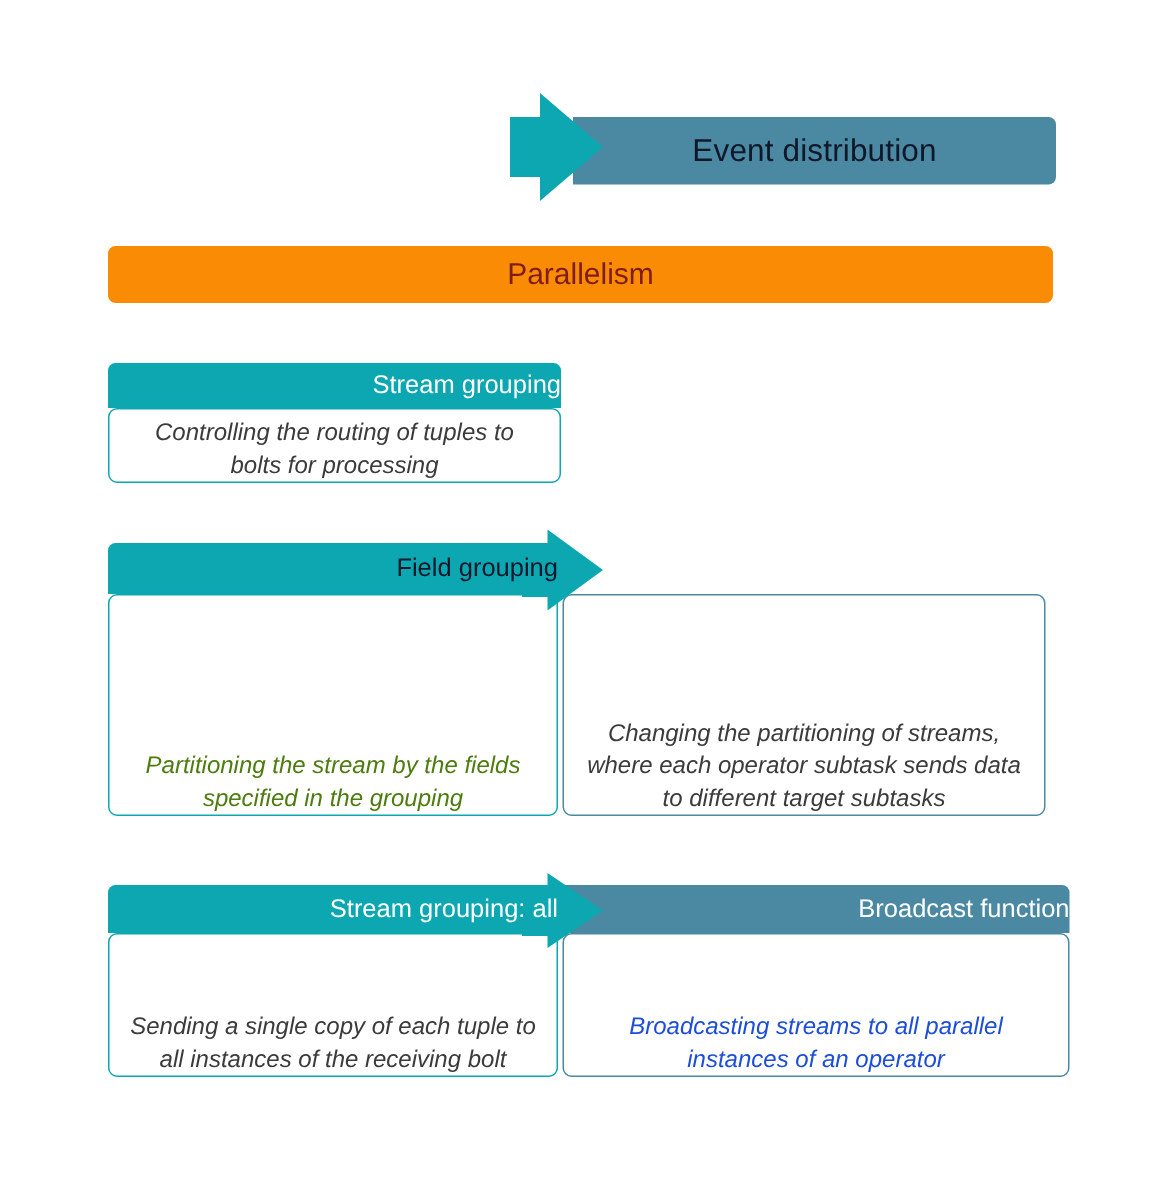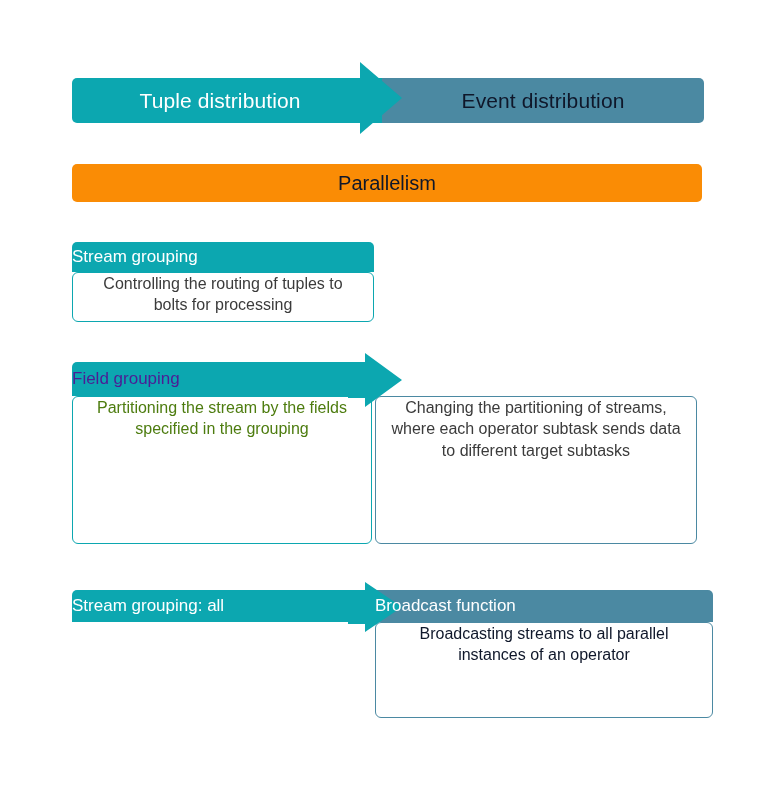--- a/index.html
+++ b/index.html
@@ -68,42 +68,43 @@
     display: flex; align-items: center; justify-content: center;
   }
   .parallel-bar .lbl {
     color: #ffffff;
     font-size: 20px;
     white-space: nowrap;
   }
 
   
   .card-head {
-    display: flex; align-items: center; justify-content: flex-start;
+    display: flex; align-items: center; justify-content: flex-end;
     border-radius: 5px 5px 0 0;
     position: absolute;
     box-sizing: border-box;
   }
   .card-head.teal   { background: var(--teal); }
   .card-head.steel  { background: var(--steel); }
   .card-head .lbl {
     color: #ffffff;
     font-size: 17px;
     white-space: nowrap;
     position: relative;
     z-index: 4;
   }
 
   .card-body {
     position: absolute;
     box-sizing: border-box;
     background: #ffffff;
     border-radius: 6px;
-    display: flex; align-items: flex-start; justify-content: center;
+    display: flex; align-items: flex-end; justify-content: center;
     text-align: center;
+    font-style: italic;
   }
   .card-body.teal  { border: 1.4px solid var(--teal); }
   .card-body.steel { border: 1.4px solid var(--steel); }
   .card-body .txt {
     color: #3b3b3b;
     font-size: 16px;
     line-height: 1.34;
     padding: 0 12px;
   }
 
@@ -131,47 +132,44 @@
   .s5-head-r { left: 375px; top: 590px; width: 338px; height: 32px; border-radius: 0 5px 0 0; }
   .s5-body-l { left: 72px;  top: 622px; width: 300px; height: 96px; }
   .s5-body-r { left: 375px; top: 622px; width: 338px; height: 96px; }
   .s5-arrow  { left: 348px; top: 582px; width: 54px; height: 50px; }
 </style>
 </head>
 <body style="background: rgb(255, 255, 255);">
 
 <div class="canvas">
 
-  <div class="abs titlebar-left">
-    <span class="lbl" style="color: rgb(255, 255, 255);">Tuple distribution</span>
-  </div>
 
   <div class="abs titlebar-right">
     <span class="lbl" style="color: #0f172a;">Event distribution</span>
   </div>
 
   <div class="abs arrow-head-big">
     <svg width="62" height="72" viewBox="0 0 62 72" xmlns="http://www.w3.org/2000/svg">
       <path d="M0 16 L20 16 L20 0 L62 36 L20 72 L20 56 L0 56 Z" fill="#0ca7b0"></path>
     </svg>
   </div>
 
   <div class="abs parallel-bar">
-    <span class="lbl" style="color: #0f172a;">Parallelism</span>
+    <span class="lbl" style="color: #7f1d1d;">Parallelism</span>
   </div>
 
   <div class="card-head teal s3-head">
     <span class="lbl" style="color: rgb(255, 255, 255);">Stream grouping</span>
   </div>
   <div class="card-body teal s3-body">
     <span class="txt" style="color: rgb(59, 59, 59);">Controlling the routing of tuples to bolts for processing</span>
   </div>
 
   <div class="card-head teal s4-head-l">
-    <span class="lbl" style="color: #4c1d95;">Field grouping</span>
+    <span class="lbl" style="color: #0f172a;">Field grouping</span>
   </div>
   <div class="arrow-head-sm s4-arrow">
     <svg width="54" height="54" viewBox="0 0 54 54" xmlns="http://www.w3.org/2000/svg">
       <path d="M0 9 L17 9 L17 0 L54 27 L17 54 L17 45 L0 45 Z" fill="#0ca7b0"></path>
     </svg>
   </div>
   <div class="card-body teal s4-body-l">
     <span class="txt" style="color: #4d7c0f;">Partitioning the stream by the fields specified in the grouping</span>
   </div>
   <div class="card-body steel s4-body-r">
@@ -182,17 +180,20 @@
     <span class="lbl" style="color: rgb(255, 255, 255);">Broadcast function</span>
   </div>
   <div class="card-head teal s5-head-l">
     <span class="lbl" style="color: rgb(255, 255, 255);">Stream grouping: all</span>
   </div>
   <div class="arrow-head-sm s5-arrow">
     <svg width="54" height="50" viewBox="0 0 54 50" xmlns="http://www.w3.org/2000/svg">
       <path d="M0 8 L17 8 L17 0 L54 25 L17 50 L17 42 L0 42 Z" fill="#0ca7b0"></path>
     </svg>
   </div>
+  <div class="card-body teal s5-body-l">
+    <span class="txt" style="color: rgb(59, 59, 59);">Sending a single copy of each tuple to all instances of the receiving bolt</span>
+  </div>
   <div class="card-body steel s5-body-r">
-    <span class="txt" style="color: #0f172a;">Broadcasting streams to all parallel instances of an operator</span>
+    <span class="txt" style="color: #1d4ed8;">Broadcasting streams to all parallel instances of an operator</span>
   </div>
 
 </div>
 
 </body></html>

